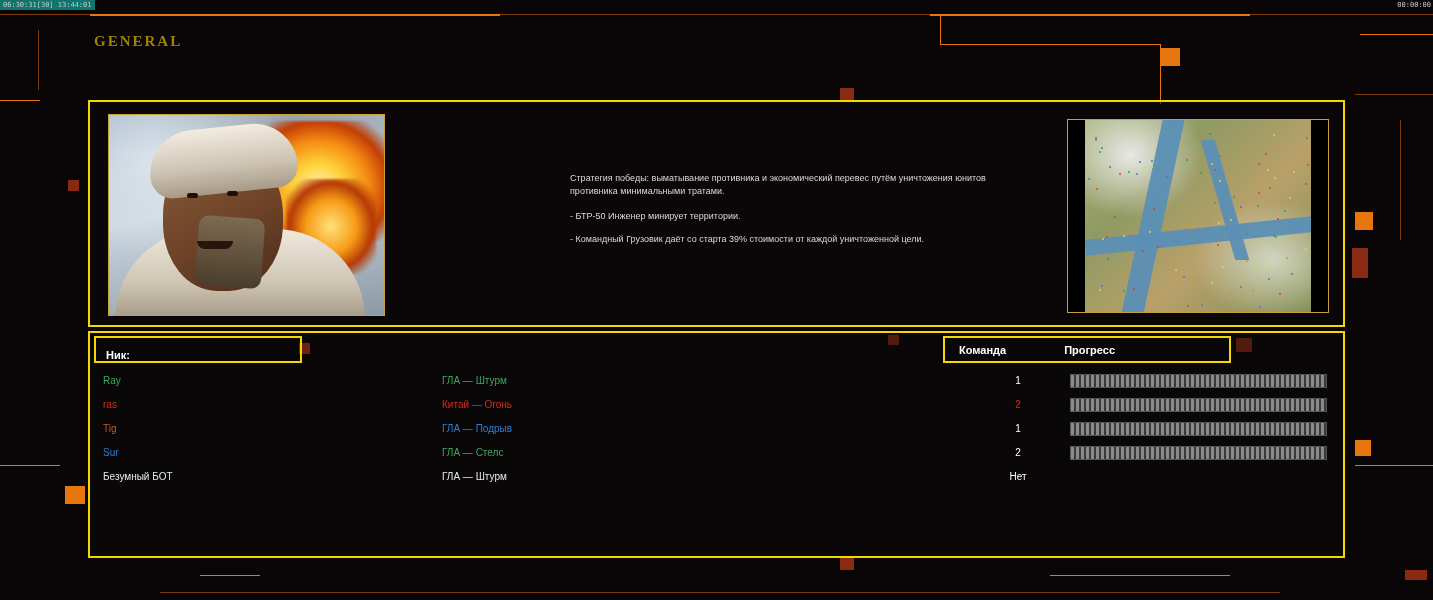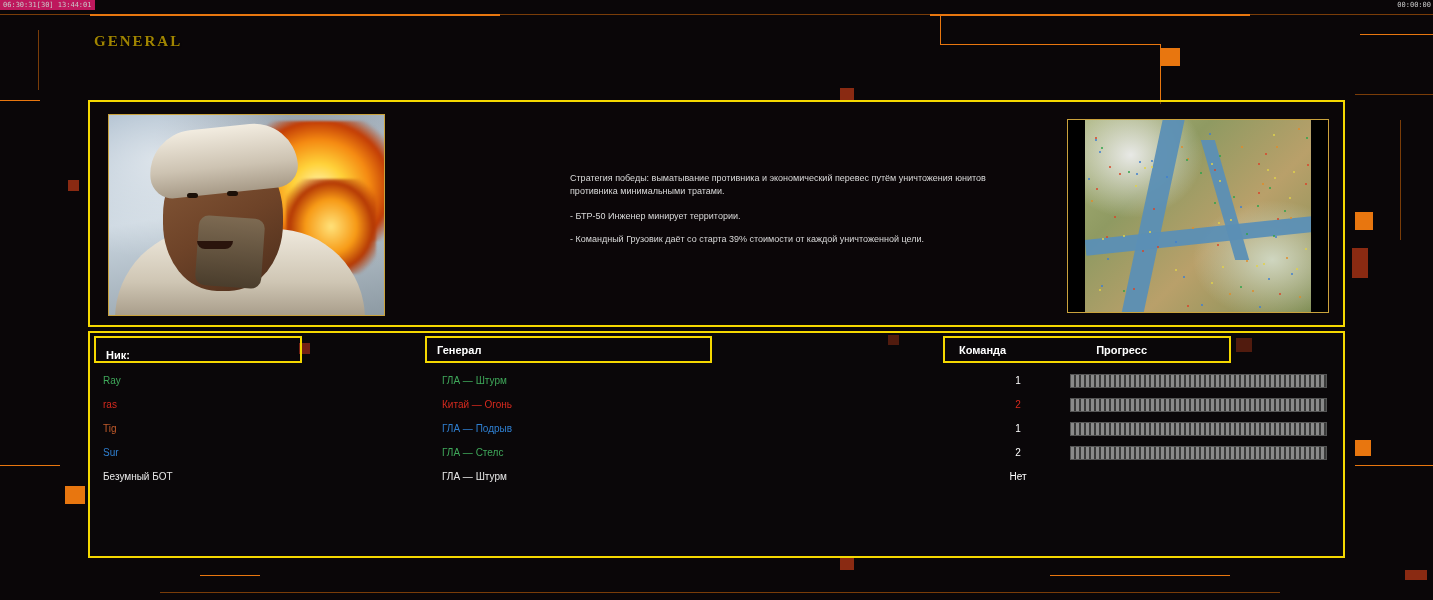--- a/index.html
+++ b/index.html
@@ -23,21 +23,21 @@
   .deco.line { height: 1px; }
   .deco.vline { width: 1px; }
   .deco.box { background: #e8760f; }
   .deco.darkbox { background: #8a2a12; }
 
   .hud-top-left {
     position: absolute; left: 0; top: 0;
     font-family: "DejaVu Sans Mono", monospace;
     font-size: 7px;
     color: #c9c9c9;
-    background: #be185d;
+    background: #0f766e;
     padding: 1px 3px;
     letter-spacing: 0px;
     white-space: nowrap;
   }
   .hud-top-right {
     position: absolute; right: 2px; top: 1px;
     font-family: "DejaVu Sans Mono", monospace;
     font-size: 7px;
     color: #c8c8c8;
     white-space: nowrap;
@@ -211,21 +211,21 @@
     display: flex; align-items: center;
   }
   .hdr-general span { color: #fff; font-size: 11px; font-weight: bold; padding-left: 10px; }
   .hdr-team {
     position: absolute; left: 853px; top: 3px;
     width: 288px; height: 27px;
     border: 2px solid #f5d800;
     display: flex; align-items: center;
   }
   .hdr-team .t1 { color: #fff; font-size: 11px; font-weight: bold; padding-left: 14px; }
-  .hdr-team .t2 { color: #fff; font-size: 11px; font-weight: bold; padding-left: 90px; }
+  .hdr-team .t2 { color: #fff; font-size: 11px; font-weight: bold; padding-left: 58px; }
 
   .row { position: absolute; left: 0; width: 100%; height: 24px; }
   .row .nick { position: absolute; left: 13px; top: 4px; font-size: 10px; }
   .row .gen  { position: absolute; left: 352px; top: 4px; font-size: 10px; }
   .row .team { position: absolute; left: 880px; width: 96px; top: 4px; font-size: 10px; text-align: center; }
   .row .progress {
     position: absolute; left: 980px; top: 3px;
     width: 257px; height: 14px;
     background: repeating-linear-gradient(90deg,#8a8a8a 0px,#8a8a8a 3px,#3a3a3a 3px,#3a3a3a 5px);
     border: 1px solid #555;
@@ -402,23 +402,20 @@
           <div class="dot" style="left: 205.284px; top: 13.9922px; background: rgb(224, 210, 74);"></div>
         </div>
       <div id="minimap-markers"></div>
     </div>
   </div>
 
   <div class="table-panel">
     <div class="hdr-nick">
       <span>Ник:</span>
     </div>
-    <div class="hdr-general">
-      <span>Генерал</span>
-    </div>
     <div class="hdr-team">
       <span class="t1">Команда</span>
       <span class="t2">Прогресс</span>
     </div>
     <div id="rows">
         <div class="row" style="top: 38px;">
           <div class="nick" style="color: rgb(63, 168, 90);">Ray</div>
           <div class="gen" style="color: rgb(63, 168, 90);">ГЛА — Штурм</div>
           <div class="team" style="color: rgb(255, 255, 255);">1</div>
           <div class="progress"></div>

